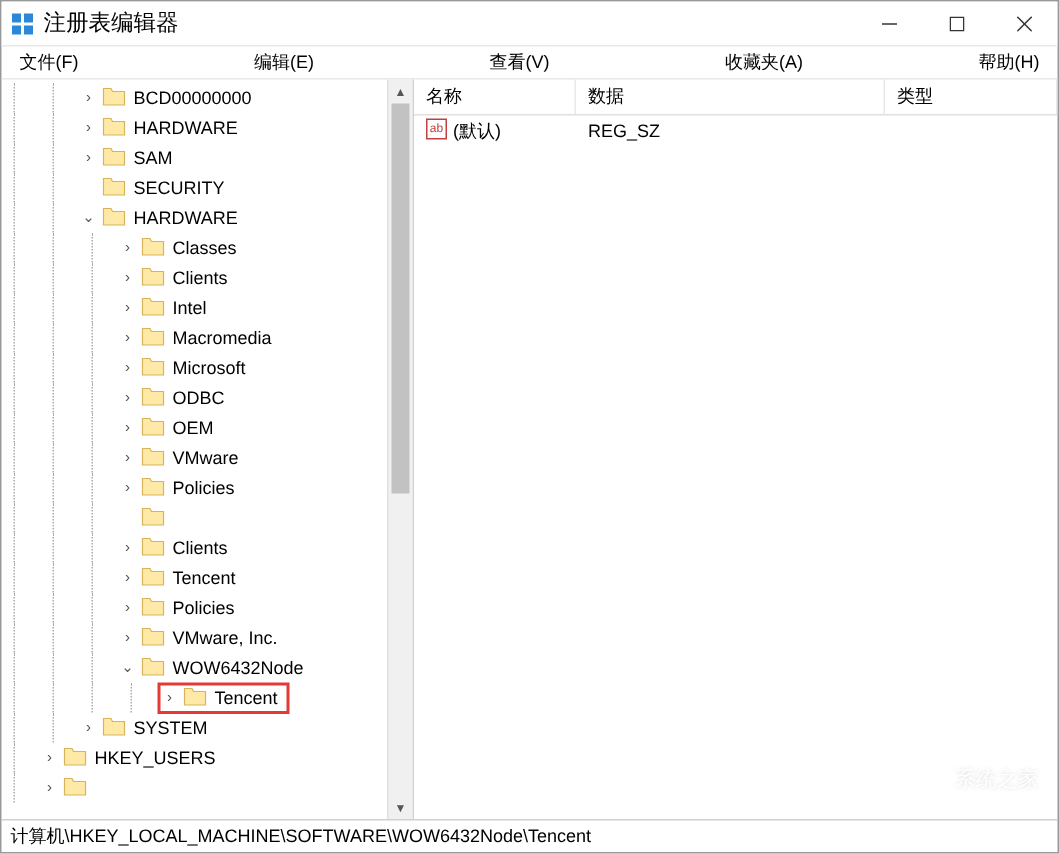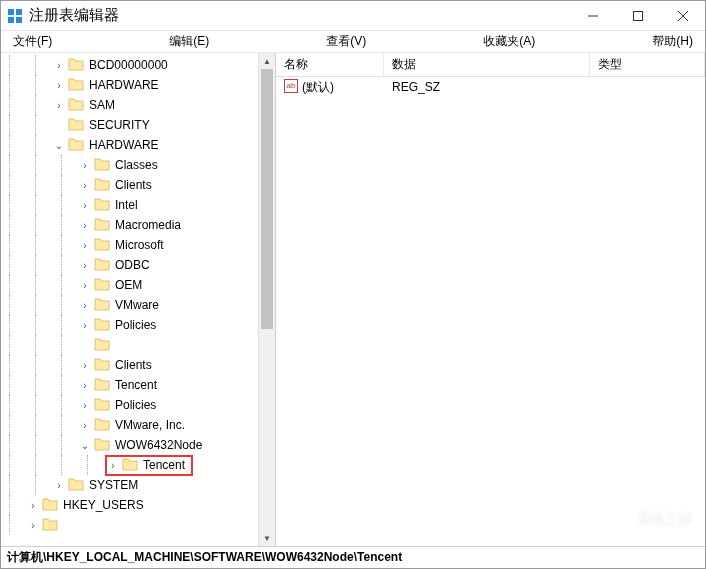--- a/index.html
+++ b/index.html
@@ -32,21 +32,21 @@
 .tree-row .label-wrap { display: flex; align-items: center; }
 
 .list-pane { flex: 1; display: flex; flex-direction: column; }
 .list-header { height: 24px; display: flex; align-items: center; border-bottom: 1px solid #e0e0e0; }
 .list-header .col { padding: 0 8px; border-right: 1px solid #e8e8e8; height: 100%; display: flex; align-items: center; }
 .list-body { flex: 1; }
 .list-row { display: flex; align-items: center; height: 20px; }
 .list-row .cell { padding: 4px 8px; display: flex; align-items: flex-start; gap: 4px; }
 .string-icon { width: 14px; height: 14px; border: 1px solid #c04040; display: inline-flex; align-items: center; justify-content: center; font-size: 8px; color: #c04040; background: #fff; }
 
-.statusbar { height: 22px; border-top: 1px solid #d0d0d0; display: flex; align-items: center; padding: 0 6px; font-size: 12px; font-weight: bold; }
+.statusbar { height: 22px; border-top: 1px solid #d0d0d0; display: flex; align-items: center; padding: 0 6px; font-size: 12px; }
 
 .watermark { position: absolute; right: 12px; bottom: 30px; opacity: 0.3; display: flex; align-items: center; gap: 6px; pointer-events: none; }
 .watermark .wm-icon { width: 28px; height: 28px; }
 .watermark .wm-text { font-size: 14px; color: #fff; text-shadow: 0 0 3px #888; }
 .watermark .wm-sub { font-size: 9px; color: #fff; }
 
 .col-name { width: 108px; }
 .col-type { width: 115px; }
 .col-data { flex: 1; }
 </style>

